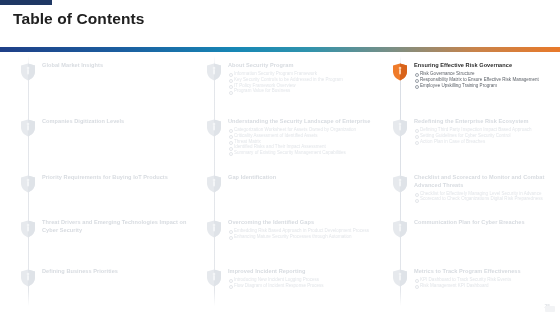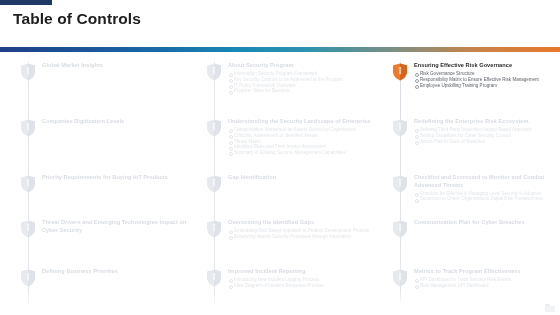--- a/index.html
+++ b/index.html
@@ -79,21 +79,21 @@
     position:absolute;right:5px;bottom:3px;width:10px;height:6px;
     background:#f2f3f5;border-radius:1px;
   }
 </style>
 </head>
 <body>
 
 <div class="slide">
 
   <div class="top-tab"></div>
-  <div class="title">Table of Controls</div>
+  <div class="title">Table of Contents</div>
   <div class="accent-bar"></div>
 
   <div class="board">
     <div class="col c1">
       <div class="spine"></div>
     <div class="item" style="top: 6px;">
           <div class="shield">
             <svg viewBox="0 0 32 36" aria-hidden="true">
               <path d="M16 1 L30 5 V17 C30 26 23 32 16 35 C9 32 2 26 2 17 V5 Z" fill="#e6e9ed"></path>
               <path d="M16 1 L30 5 V17 C30 26 23 32 16 35 V1 Z" fill="#dfe3e8"></path>

